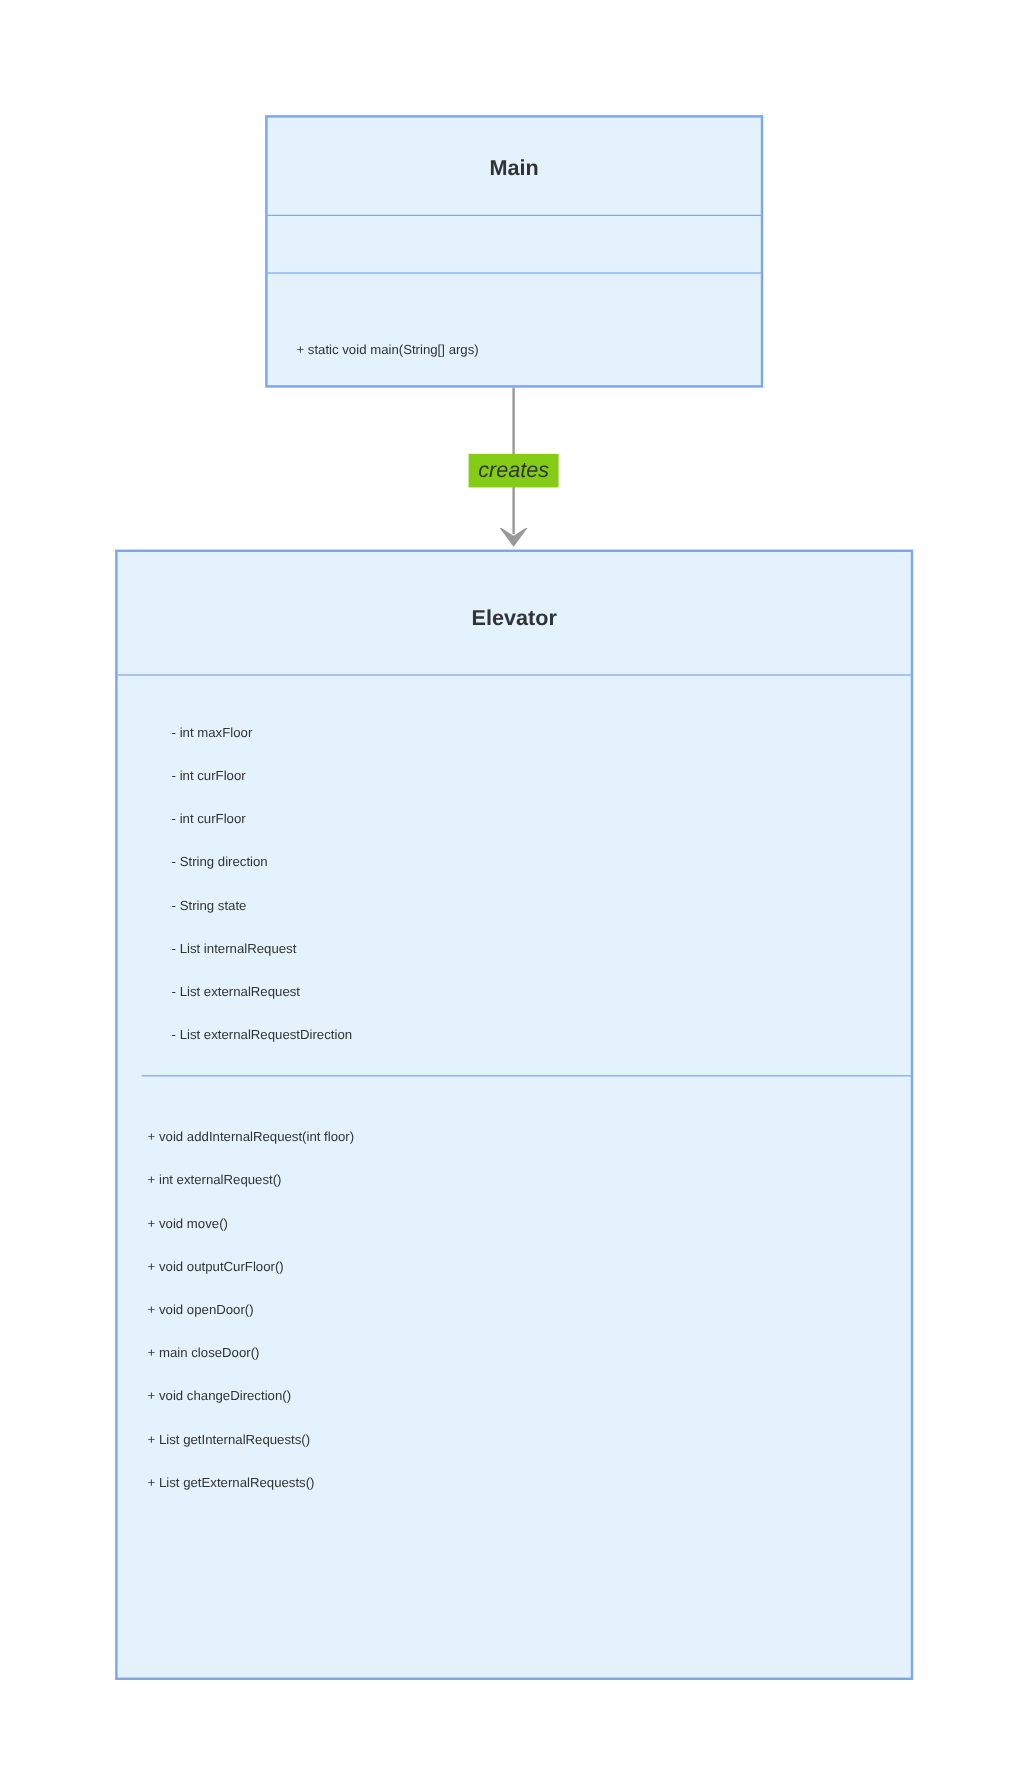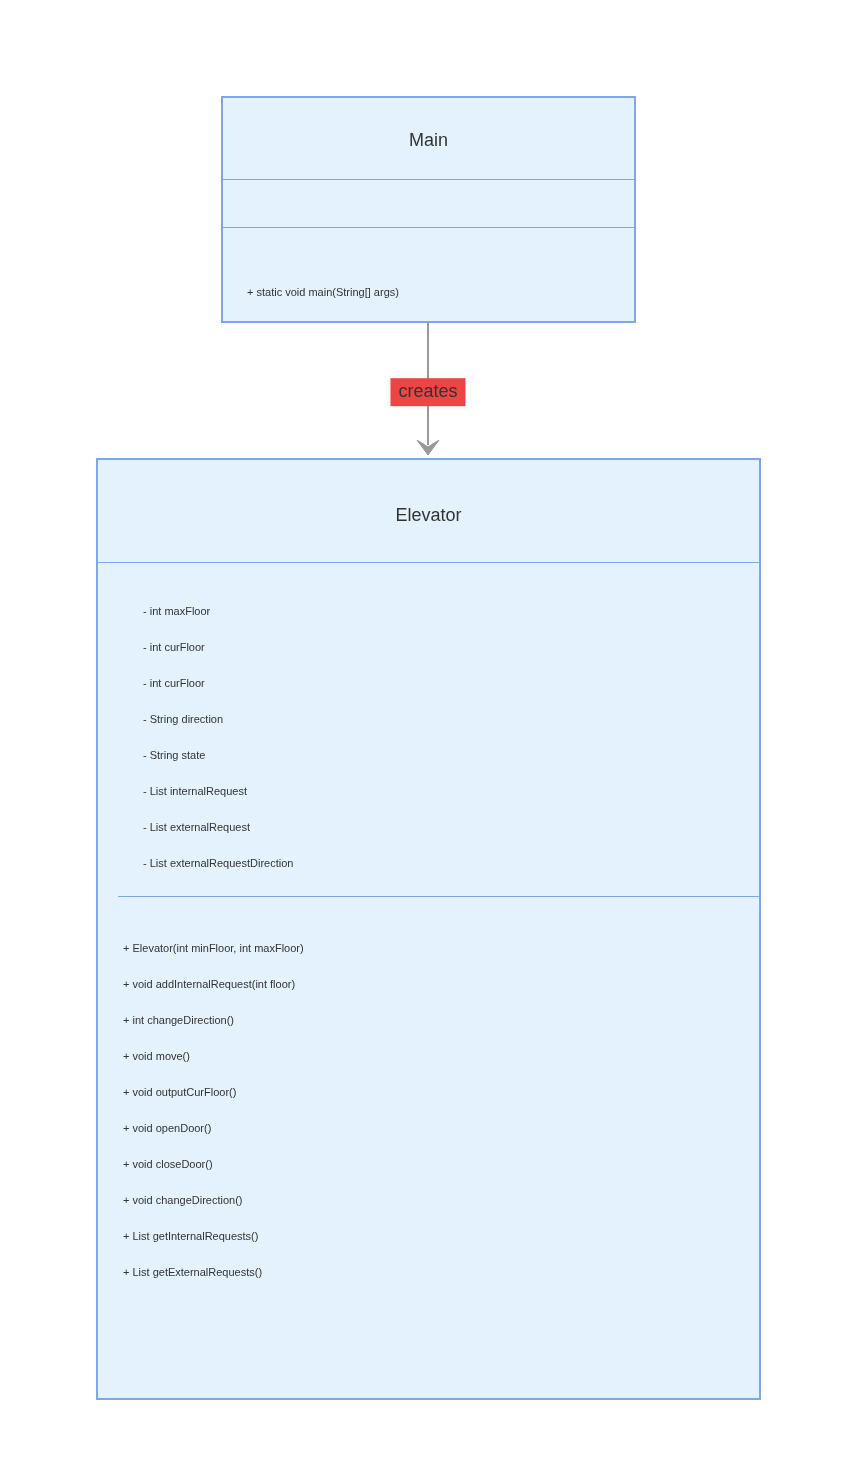--- a/index.html
+++ b/index.html
@@ -23,21 +23,21 @@
     border: 2px solid #7ea6e8;
     display: flex;
     flex-direction: column;
   }
   .class-box .title {
     box-sizing: border-box;
     flex: 0 0 auto;
     display: flex;
     align-items: center;
     justify-content: center;
-    font-weight: normal;
+    font-weight: bold;
     font-size: 18px;
     border-bottom: 1.5px solid #7ea6e8;
     padding-top: 8px;
   }
   .class-box .section {
     box-sizing: border-box;
     font-size: 11px;
   }
   .member {
     line-height: 36px;
@@ -67,26 +67,27 @@
     left: 416px;
     top: 440px;
     width: 24px;
     height: 16px;
   }
   .edge-label {
     position: absolute;
     left: 428px;
     top: 392px;
     transform: translate(-50%, -50%);
-    background: #ef4444;
+    background: #84cc16;
     padding: 3px 8px;
     font-size: 18px;
     line-height: 1.2;
     color: #333333;
     white-space: nowrap;
+    font-style: italic;
   }
 </style>
 </head>
 <body>
 
 <div class="canvas">
 
   <div class="class-box node-main">
     <div class="title">Main</div>
     <div class="section attrs">
@@ -112,26 +113,25 @@
         <div class="member">- int curFloor</div>
         <div class="member">- int curFloor</div>
         <div class="member">- String direction</div>
         <div class="member">- String state</div>
         <div class="member">- List internalRequest</div>
         <div class="member">- List externalRequest</div>
         <div class="member">- List externalRequestDirection</div>
       </div>
     <div class="section methods">
 
-    <div class="member">+ Elevator(int minFloor, int maxFloor)</div>
         <div class="member">+ void addInternalRequest(int floor)</div>
-        <div class="member">+ int changeDirection()</div>
+        <div class="member">+ int externalRequest()</div>
         <div class="member">+ void move()</div>
         <div class="member">+ void outputCurFloor()</div>
         <div class="member">+ void openDoor()</div>
-        <div class="member">+ void closeDoor()</div>
+        <div class="member">+ main closeDoor()</div>
         <div class="member">+ void changeDirection()</div>
         <div class="member">+ List getInternalRequests()</div>
         <div class="member">+ List getExternalRequests()</div>
       </div>
   </div>
 
 </div>
 
 </body></html>

